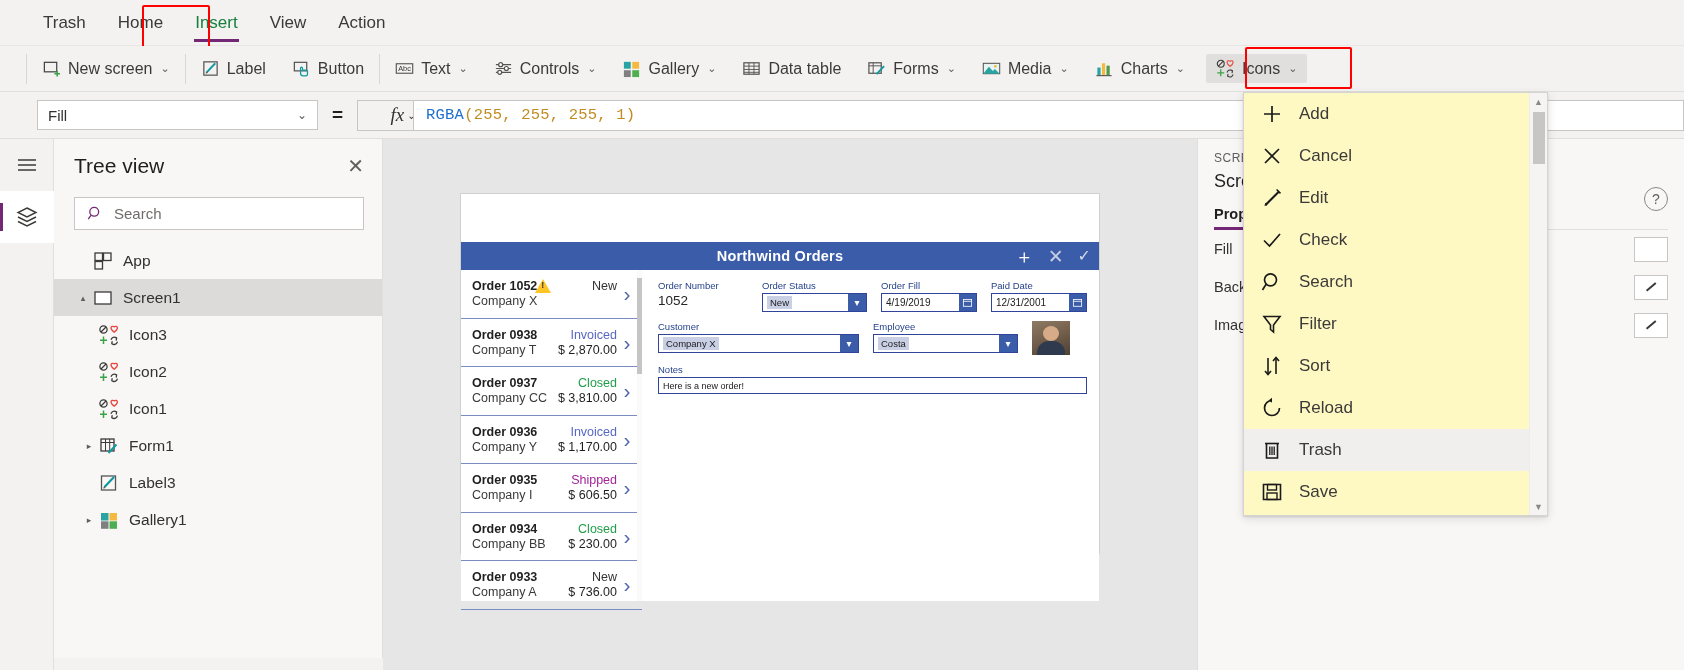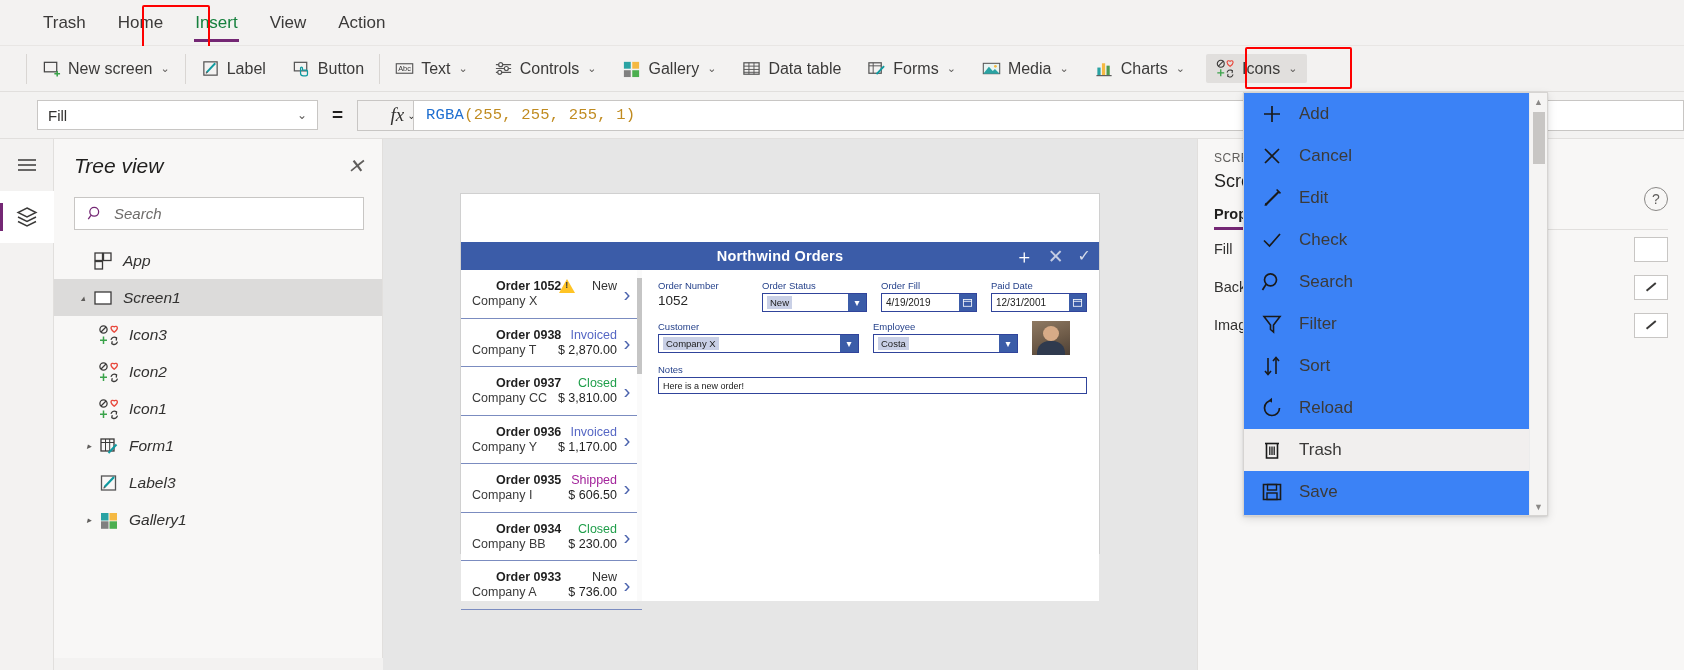--- a/index.html
+++ b/index.html
@@ -103,21 +103,21 @@
     position: relative;
   }
   .rail-btn.active { background: #ffffff; }
   .rail-btn.active .bar {
     position: absolute; left: 0; top: 12px; bottom: 12px; width: 3px; background: #742774;
   }
 
   
   .tree {
     position: absolute; left: 54px; top: 139px; width: 329px; bottom: 12px;
-    background: #f8f7f6; border-right: 1px solid #e1dfdd; font-style: italic;
+    background: #f8f7f6; border-right: 1px solid #e1dfdd;
   }
   .tree-head {
     height: 54px; display: flex; align-items: center; justify-content: space-between;
     padding: 0 18px 0 20px;
   }
   .tree-title { font-size: 21px; color: #201f1e; }
   .tree-close { font-size: 20px; color: #605e5c; cursor: default; line-height: 1; }
   .tree-searchwrap { padding: 4px 18px 12px 20px; }
   .tree-search {
     height: 33px; background: #fff; border: 1px solid #c8c6c4;
@@ -163,21 +163,21 @@
   .gal-scroll {
     position: absolute; right: 0; top: 0; width: 5px; height: 100%; background: #fafafa;
   }
   .gal-thumb { position: absolute; right: 0; top: 8px; width: 5px; height: 96px; background: #c5c5c5; }
   .gal-row {
     height: 48.5px; border-bottom: 1px solid #7b8cc0;
     display: flex; align-items: center; padding: 0 5px 0 11px;
     position: relative;
   }
   .gal-col { flex: 1; min-width: 0; }
-  .gal-l1 { display: flex; justify-content: space-between; align-items: center; margin-left: 24px; }
+  .gal-l1 { display: flex; justify-content: space-between; align-items: center; }
   .gal-l2 { display: flex; justify-content: space-between; align-items: center; margin-top: 1px; }
   .gal-ord { font-size: 12.5px; font-weight: bold; color: #1f1f1f; white-space: nowrap; }
   .gal-cmp { font-size: 12.5px; color: #3a3a3a; white-space: nowrap; }
   .gal-st { font-size: 12.5px; white-space: nowrap; }
   .gal-amt { font-size: 12.5px; color: #1f1f1f; white-space: nowrap; }
   .chev { width: 20px; text-align: center; color: #4b63ad; font-size: 21px; font-weight: 300; flex: none; line-height: 1; }
   .warn { display: inline-block; width: 0; height: 0; vertical-align: -3px;
     border-left: 8px solid transparent; border-right: 8px solid transparent;
     border-bottom: 14px solid #ffc425; position: relative; margin-left: -2px; }
   .warn::after { content: "!"; position: absolute; left: -2px; top: 1px; font-size: 9px;
@@ -251,21 +251,21 @@
     position: absolute; right: 16px; top: 48px;
     width: 24px; height: 24px; border-radius: 50%;
     border: 1px solid #8a8886; color: #605e5c;
     display: flex; align-items: center; justify-content: center; font-size: 14px;
   }
   .pen-line { width: 12px; height: 1.5px; background: #3b3a39; transform: rotate(-40deg); }
 
   
   .dropdown {
     position: absolute; left: 1243px; top: 92px; width: 305px; height: 424px;
-    background: #3b82f6;
+    background: #fef9c3;
     border: 1px solid #d6d4d2;
     box-shadow: 0 3.2px 9px rgba(0,0,0,0.13), 0 0.6px 1.8px rgba(0,0,0,0.11);
     z-index: 40;
   }
   .dd-list { position: absolute; left: 0; top: 0; right: 18px; bottom: 0; }
   .dd-item {
     height: 42px; display: flex; align-items: center; gap: 15px;
     padding-left: 16px; font-size: 17px; color: #3b3a39; position: relative;
   }
   .dd-item.hl { background: #f1efee; }

